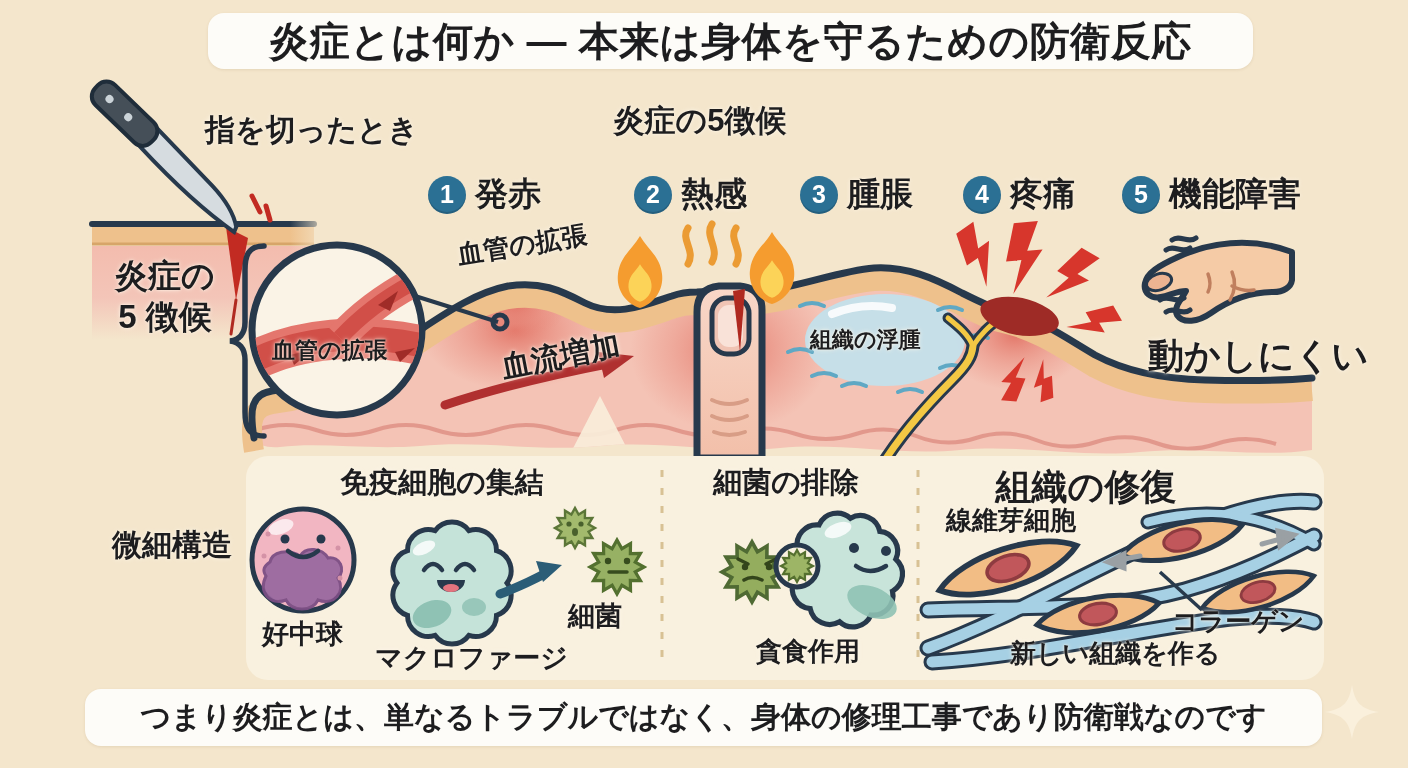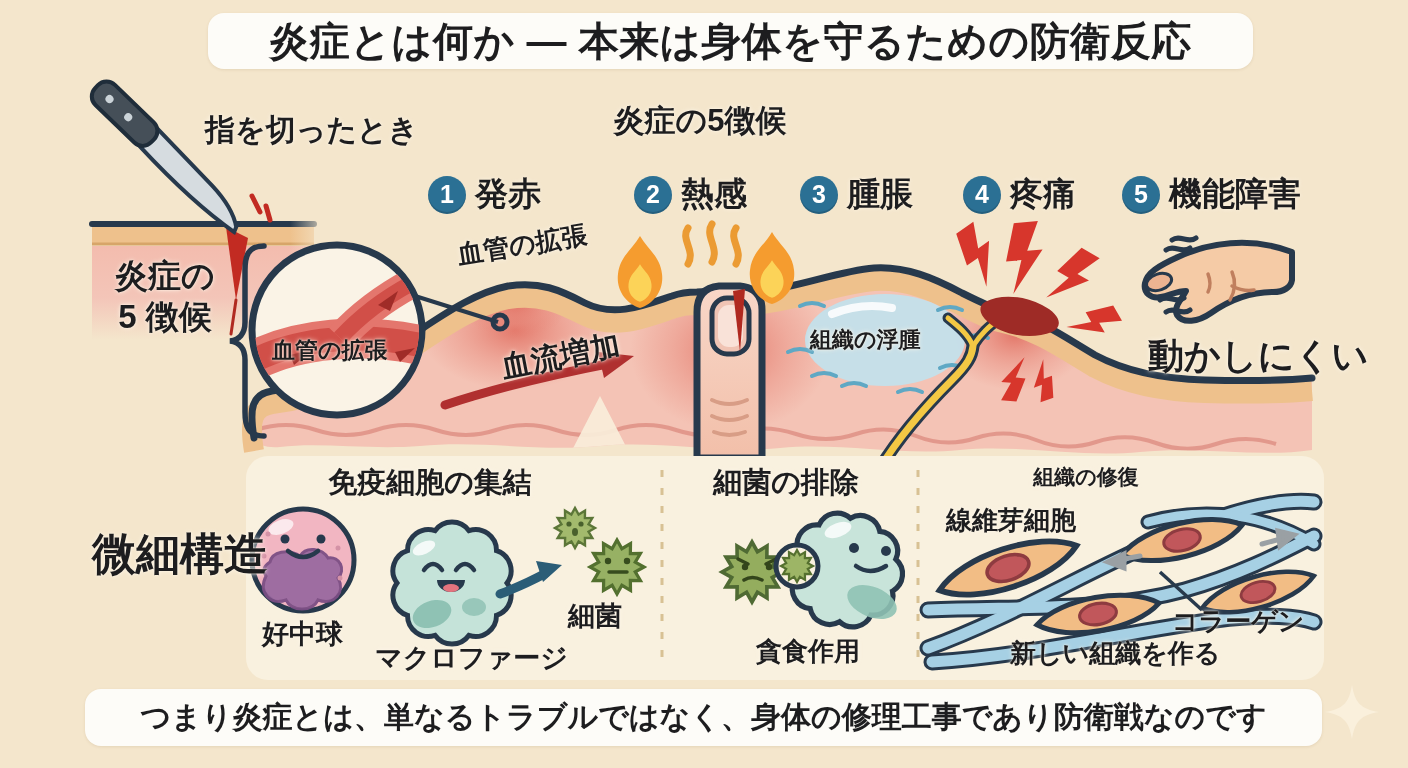--- a/index.html
+++ b/index.html
@@ -330,27 +330,27 @@
   <span>炎症の</span><br>
   <span>5 徴候</span>
 </div>
 
 <div class="lbl" style="left:272px;top:335px;font-size:23px;">血管の拡張</div>
 <div class="lbl" style="left:455px;top:238px;font-size:26px;transform:rotate(-9deg);transform-origin:left top;">血管の拡張</div>
 <div class="lbl" style="left:498px;top:348px;font-size:30px;transform:rotate(-11deg);transform-origin:left top;">血流増加</div>
 <div class="lbl" style="left:810px;top:325px;font-size:22px;">組織の浮腫</div>
 <div class="lbl" style="left:1148px;top:332px;font-size:36px;">動かしにくい</div>
 
-<div class="lbl ctr two-line" style="left:92px;top:526px;width:160px;font-size:44px;">
+<div class="lbl ctr two-line" style="left:92px;top:526px;width:160px;font-size:30px;">
   <span>微細構造</span><br>
 </div>
 
-<div class="lbl ctr" style="left:308px;top:463px;width:244px;font-size:29px;">免疫細胞の集結</div>
+<div class="lbl ctr" style="left:320px;top:463px;width:244px;font-size:29px;">免疫細胞の集結</div>
 <div class="lbl ctr" style="left:668px;top:463px;width:236px;font-size:29px;">細菌の排除</div>
-<div class="lbl ctr" style="left:968px;top:463px;width:236px;font-size:21px;">組織の修復</div>
+<div class="lbl ctr" style="left:968px;top:463px;width:236px;font-size:36px;">組織の修復</div>
 
 <div class="lbl" style="left:262px;top:616px;font-size:27px;">好中球</div>
 <div class="lbl" style="left:358px;top:640px;font-size:27px;margin-left:17px;">マクロファージ</div>
 <div class="lbl" style="left:568px;top:598px;font-size:27px;">細菌</div>
 <div class="lbl" style="left:756px;top:634px;font-size:26px;">貪食作用</div>
 <div class="lbl" style="left:946px;top:503px;font-size:26px;">線維芽細胞</div>
 <div class="lbl" style="left:1172px;top:604px;font-size:26px;">コラーゲン</div>
 <div class="lbl" style="left:1010px;top:636px;font-size:26px;">新しい組織を作る</div>
 
 </div>

